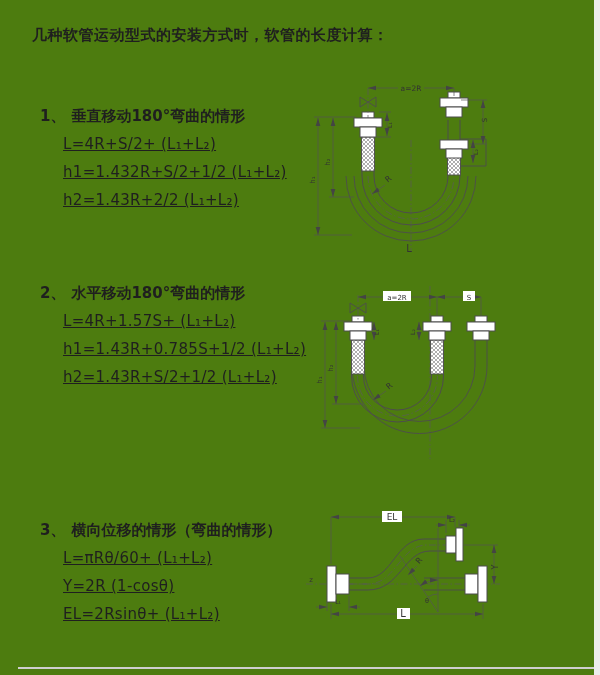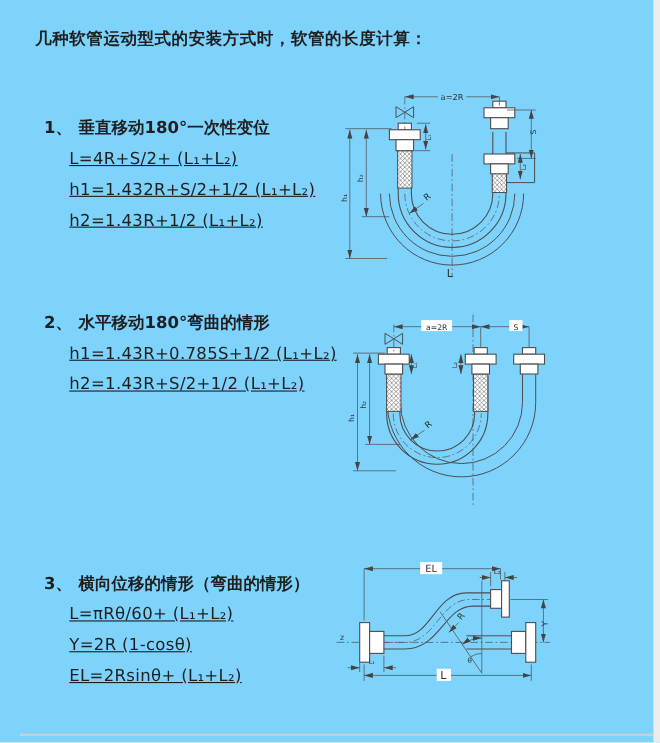--- a/index.html
+++ b/index.html
@@ -1,17 +1,17 @@
 <!DOCTYPE html>
 <html><head>
 <meta charset="utf-8">
 <style>
   html,body{margin:0;padding:0;background:#ffffff;}
   .page{
-    position:relative;width:600px;height:675px;background:#7dd3fc;overflow:hidden;
+    position:relative;width:600px;height:675px;background:#4d7c0f;overflow:hidden;
     font-family:"DejaVu Sans","Liberation Sans",sans-serif;color:#1f1f1f;
   }
   .title{
     position:absolute;left:32px;top:26px;font-size:15px;font-weight:bold;
     letter-spacing:0.5px;white-space:nowrap;
   }
   .block{position:absolute;left:40px;width:265px;}
   .block .heading{font-size:15px;font-weight:bold;line-height:20px;white-space:nowrap;}
   .block .heading .num{margin-right:6px;}
   .block .formula{
@@ -31,31 +31,32 @@
 </style>
 </head>
 <body>
 
 <div class="page">
 
   <div class="title">几种软管运动型式的安装方式时，软管的长度计算：</div>
 
   <div class="block" style="top:106px">
     <div class="heading">
-      <span class="num">1、</span><span>垂直移动180°一次性变位</span>
+      <span class="num">1、</span><span>垂直移动180°弯曲的情形</span>
     </div>
     <div class="formula">L=4R+S/2+ (L₁+L₂)</div>
     <div class="formula">h1=1.432R+S/2+1/2 (L₁+L₂)</div>
-    <div class="formula">h2=1.43R+1/2 (L₁+L₂)</div>
+    <div class="formula">h2=1.43R+2/2 (L₁+L₂)</div>
   </div>
 
   <div class="block" style="top:283px">
     <div class="heading">
       <span class="num">2、</span><span>水平移动180°弯曲的情形</span>
     </div>
+    <div class="formula">L=4R+1.57S+ (L₁+L₂)</div>
     <div class="formula">h1=1.43R+0.785S+1/2 (L₁+L₂)</div>
     <div class="formula">h2=1.43R+S/2+1/2 (L₁+L₂)</div>
   </div>
 
   <div class="block" style="top:520px">
     <div class="heading">
       <span class="num">3、</span><span>横向位移的情形（弯曲的情形）</span>
     </div>
     <div class="formula">L=πRθ/60+ (L₁+L₂)</div>
     <div class="formula">Y=2R (1-cosθ)</div>

